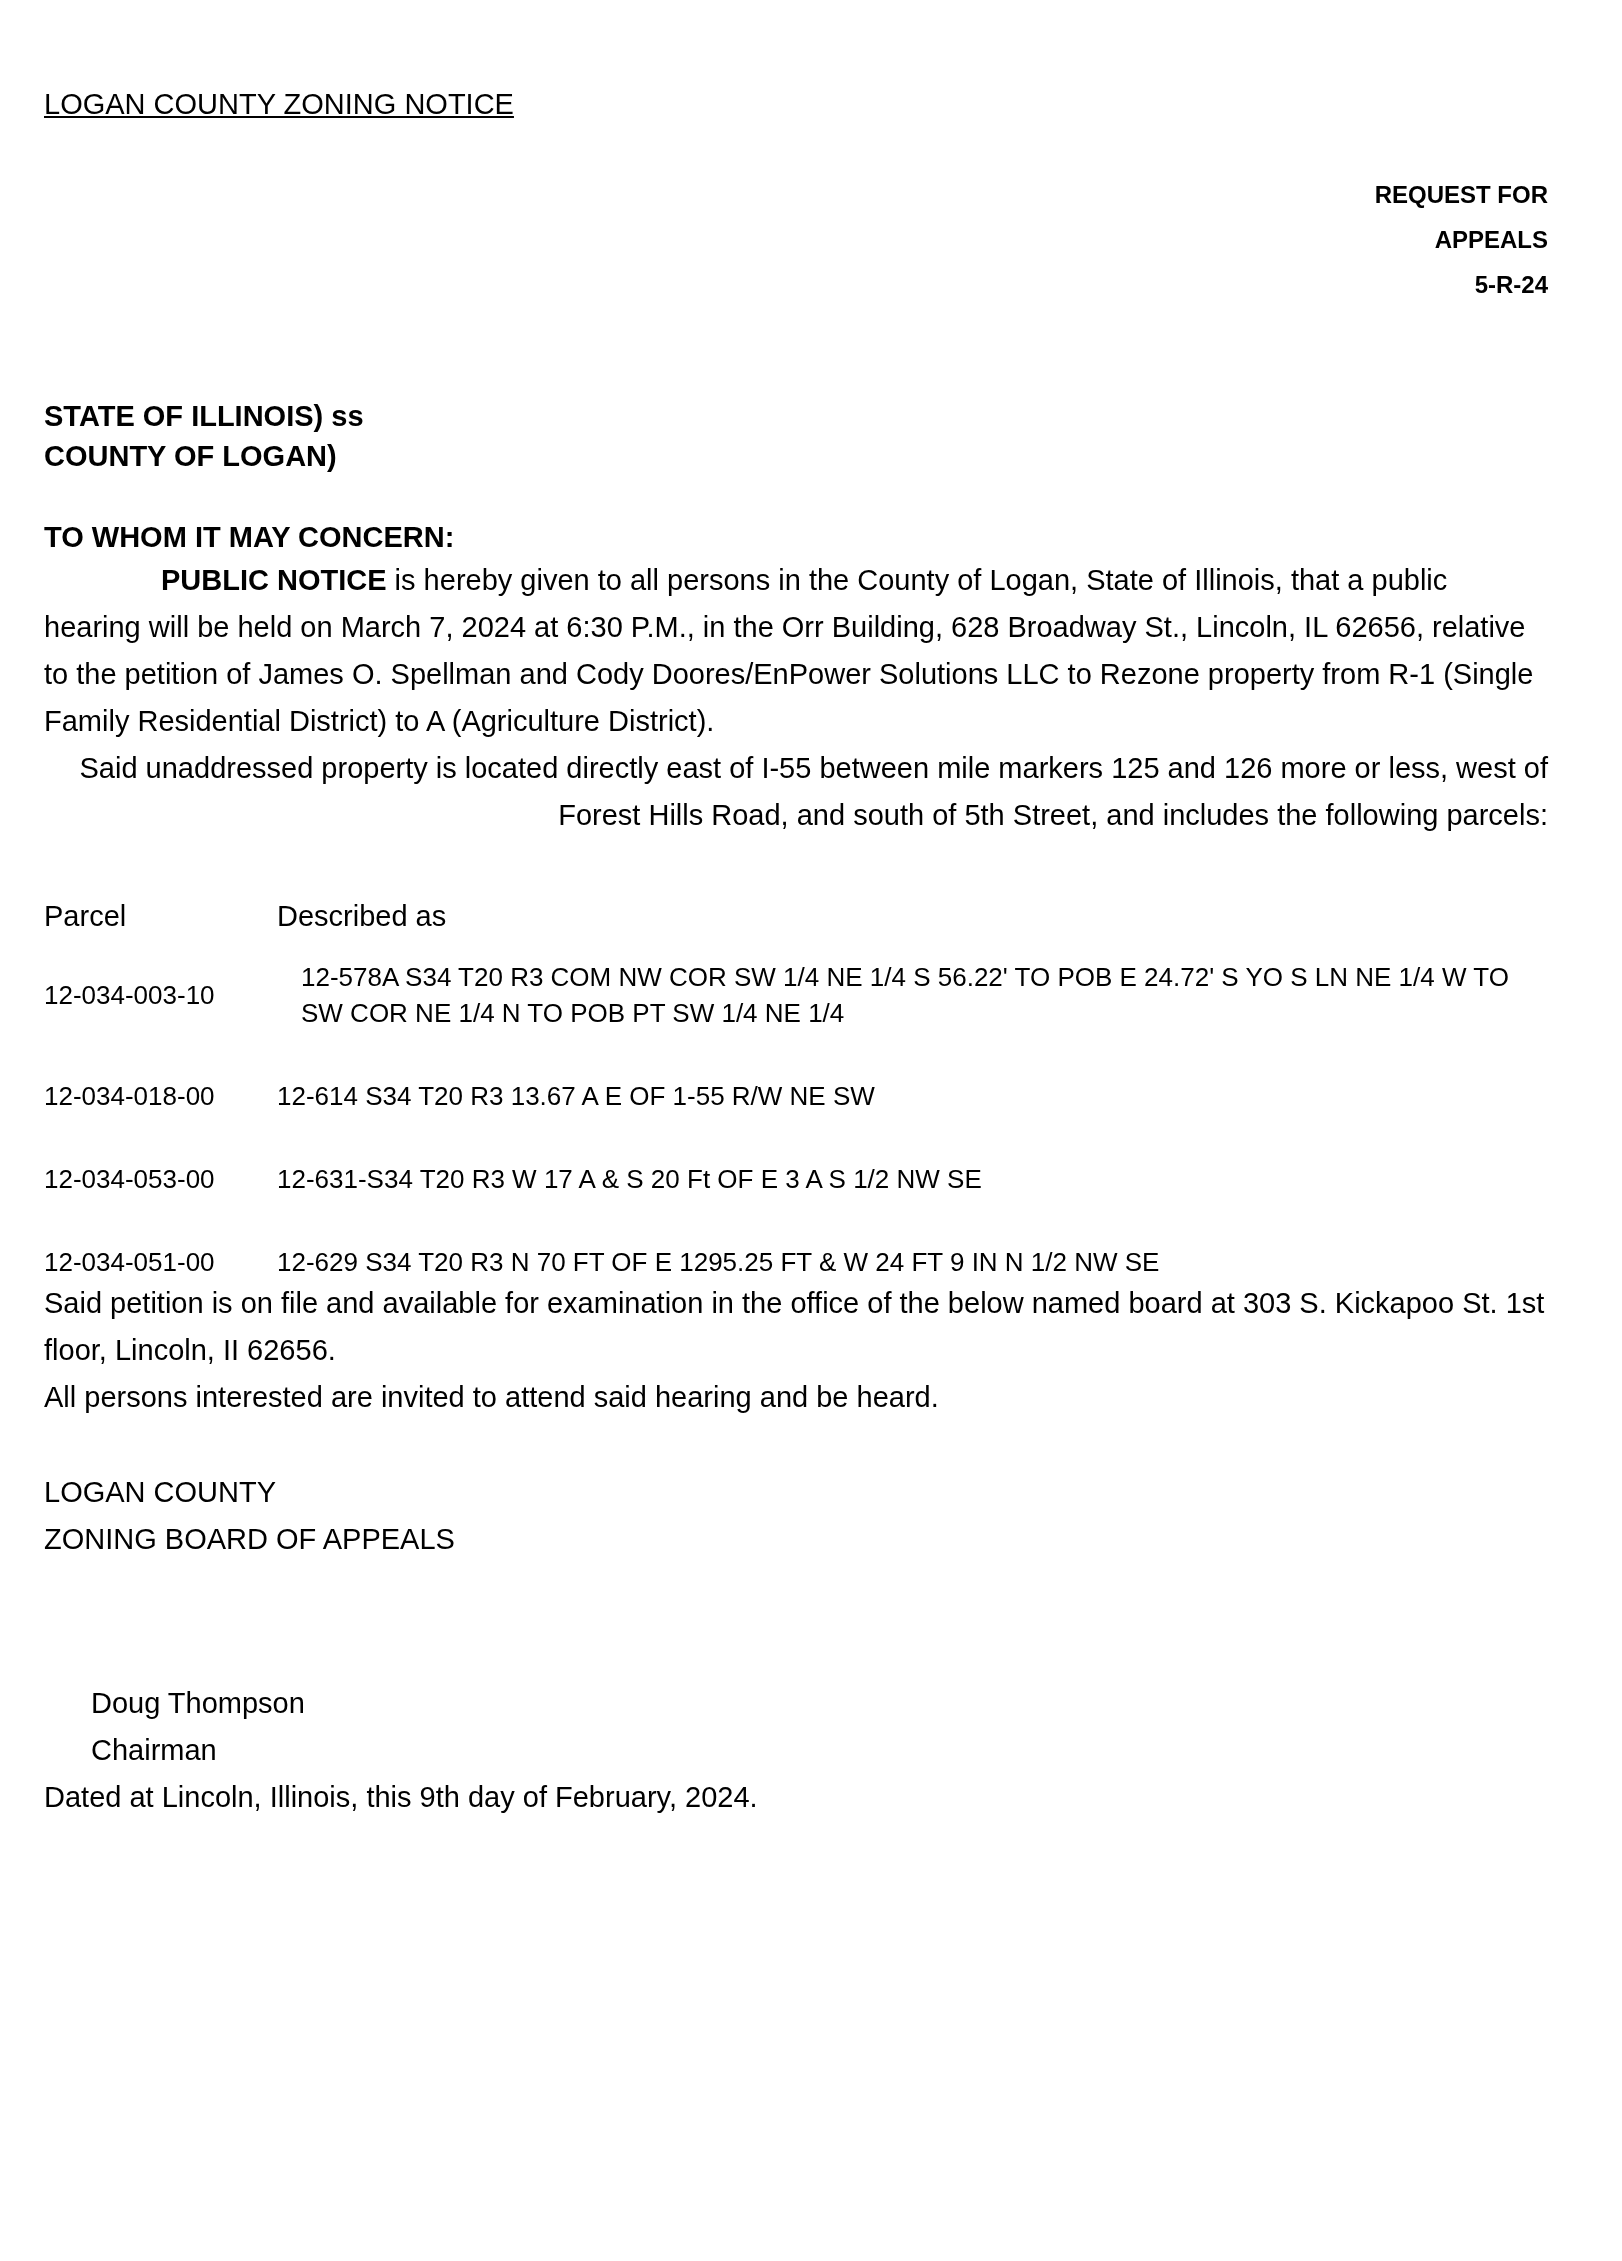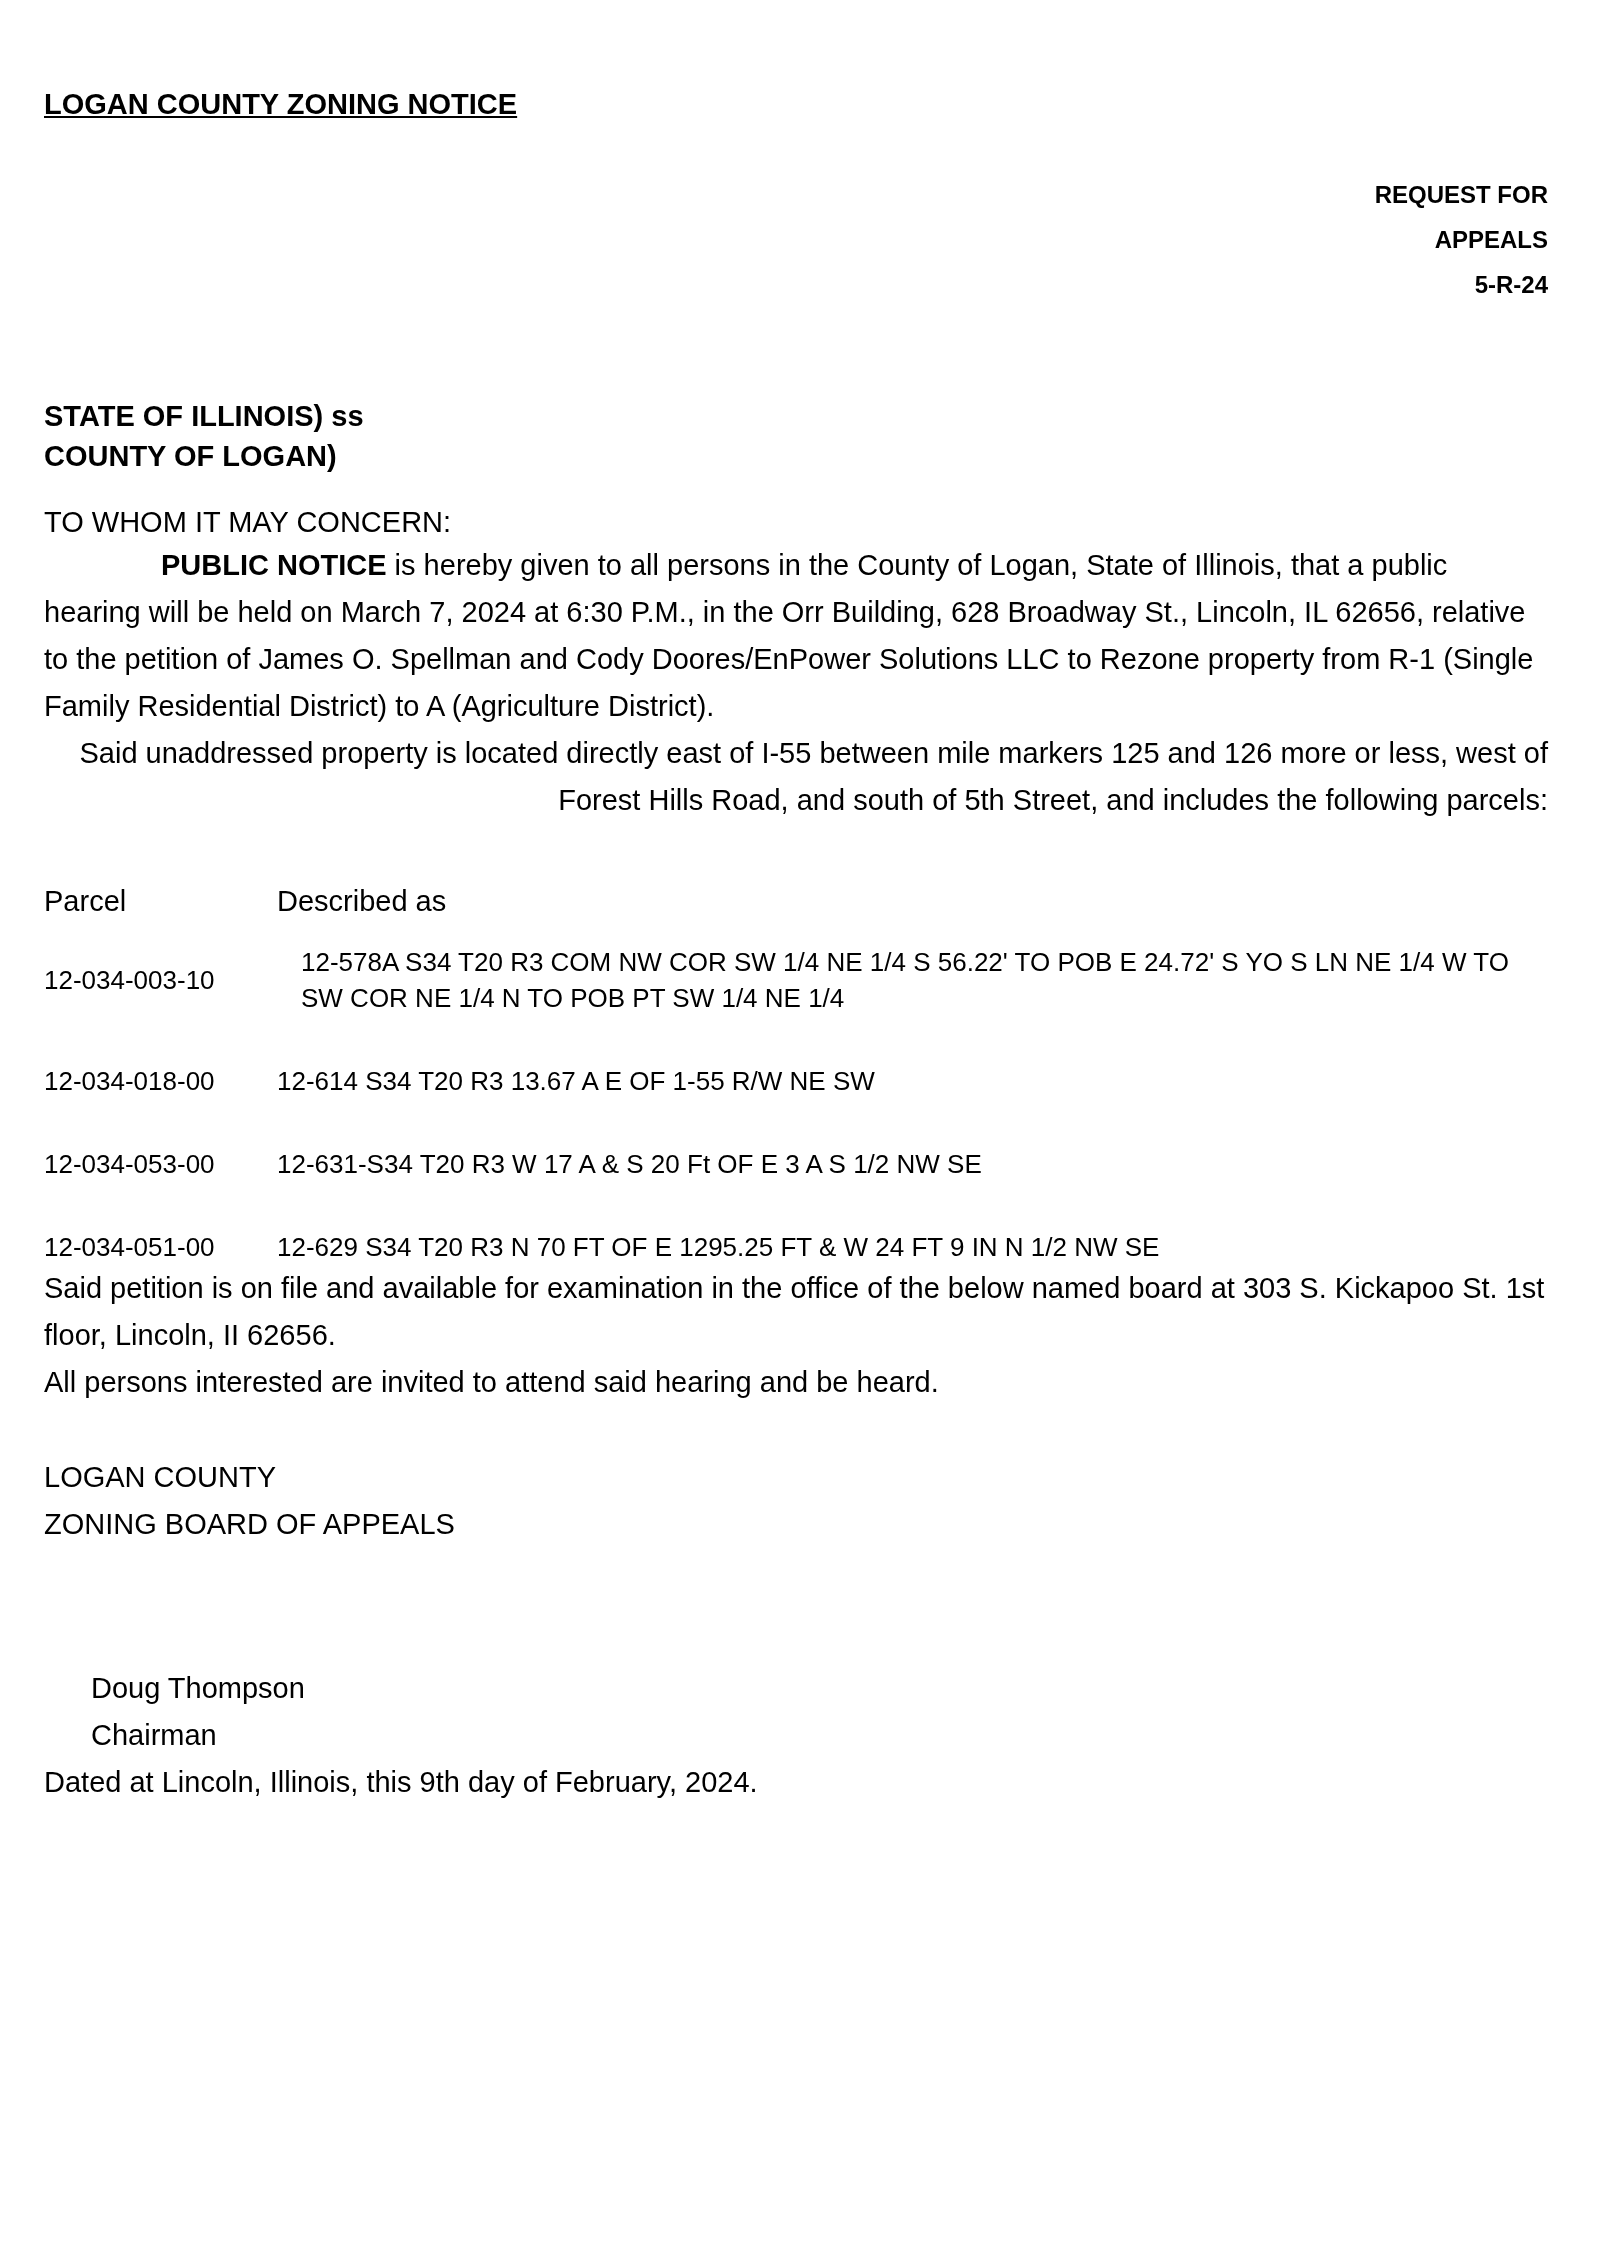--- a/index.html
+++ b/index.html
@@ -14,40 +14,40 @@
     box-sizing: border-box;
     background: #ffffff;
     color: #000000;
     font-family: "Liberation Sans", sans-serif;
     font-size: 29px;
     line-height: 47px;
     padding: 85px 74px 31px 44px;
     overflow: hidden;
   }
   .doc-title {
-    font-weight: bold;
+    font-weight: normal;
     text-decoration: underline;
     font-size: 29px;
     line-height: 39px;
   }
   .request-block {
     margin-top: 48px;
     text-align: right;
     font-weight: bold;
     font-size: 24px;
     line-height: 45px;
   }
   .state-block {
     margin-top: 89px;
     font-weight: bold;
     line-height: 40px;
   }
   .salutation {
-    margin-top: 26px;
-    font-weight: normal;
+    margin-top: 41px;
+    font-weight: bold;
     line-height: 40px;
   }
   p.body-para {
     margin: 0;
   }
   .public-notice {
     margin-top: 54px;
     text-indent: 117px;
   }
   .public-notice .lead {

